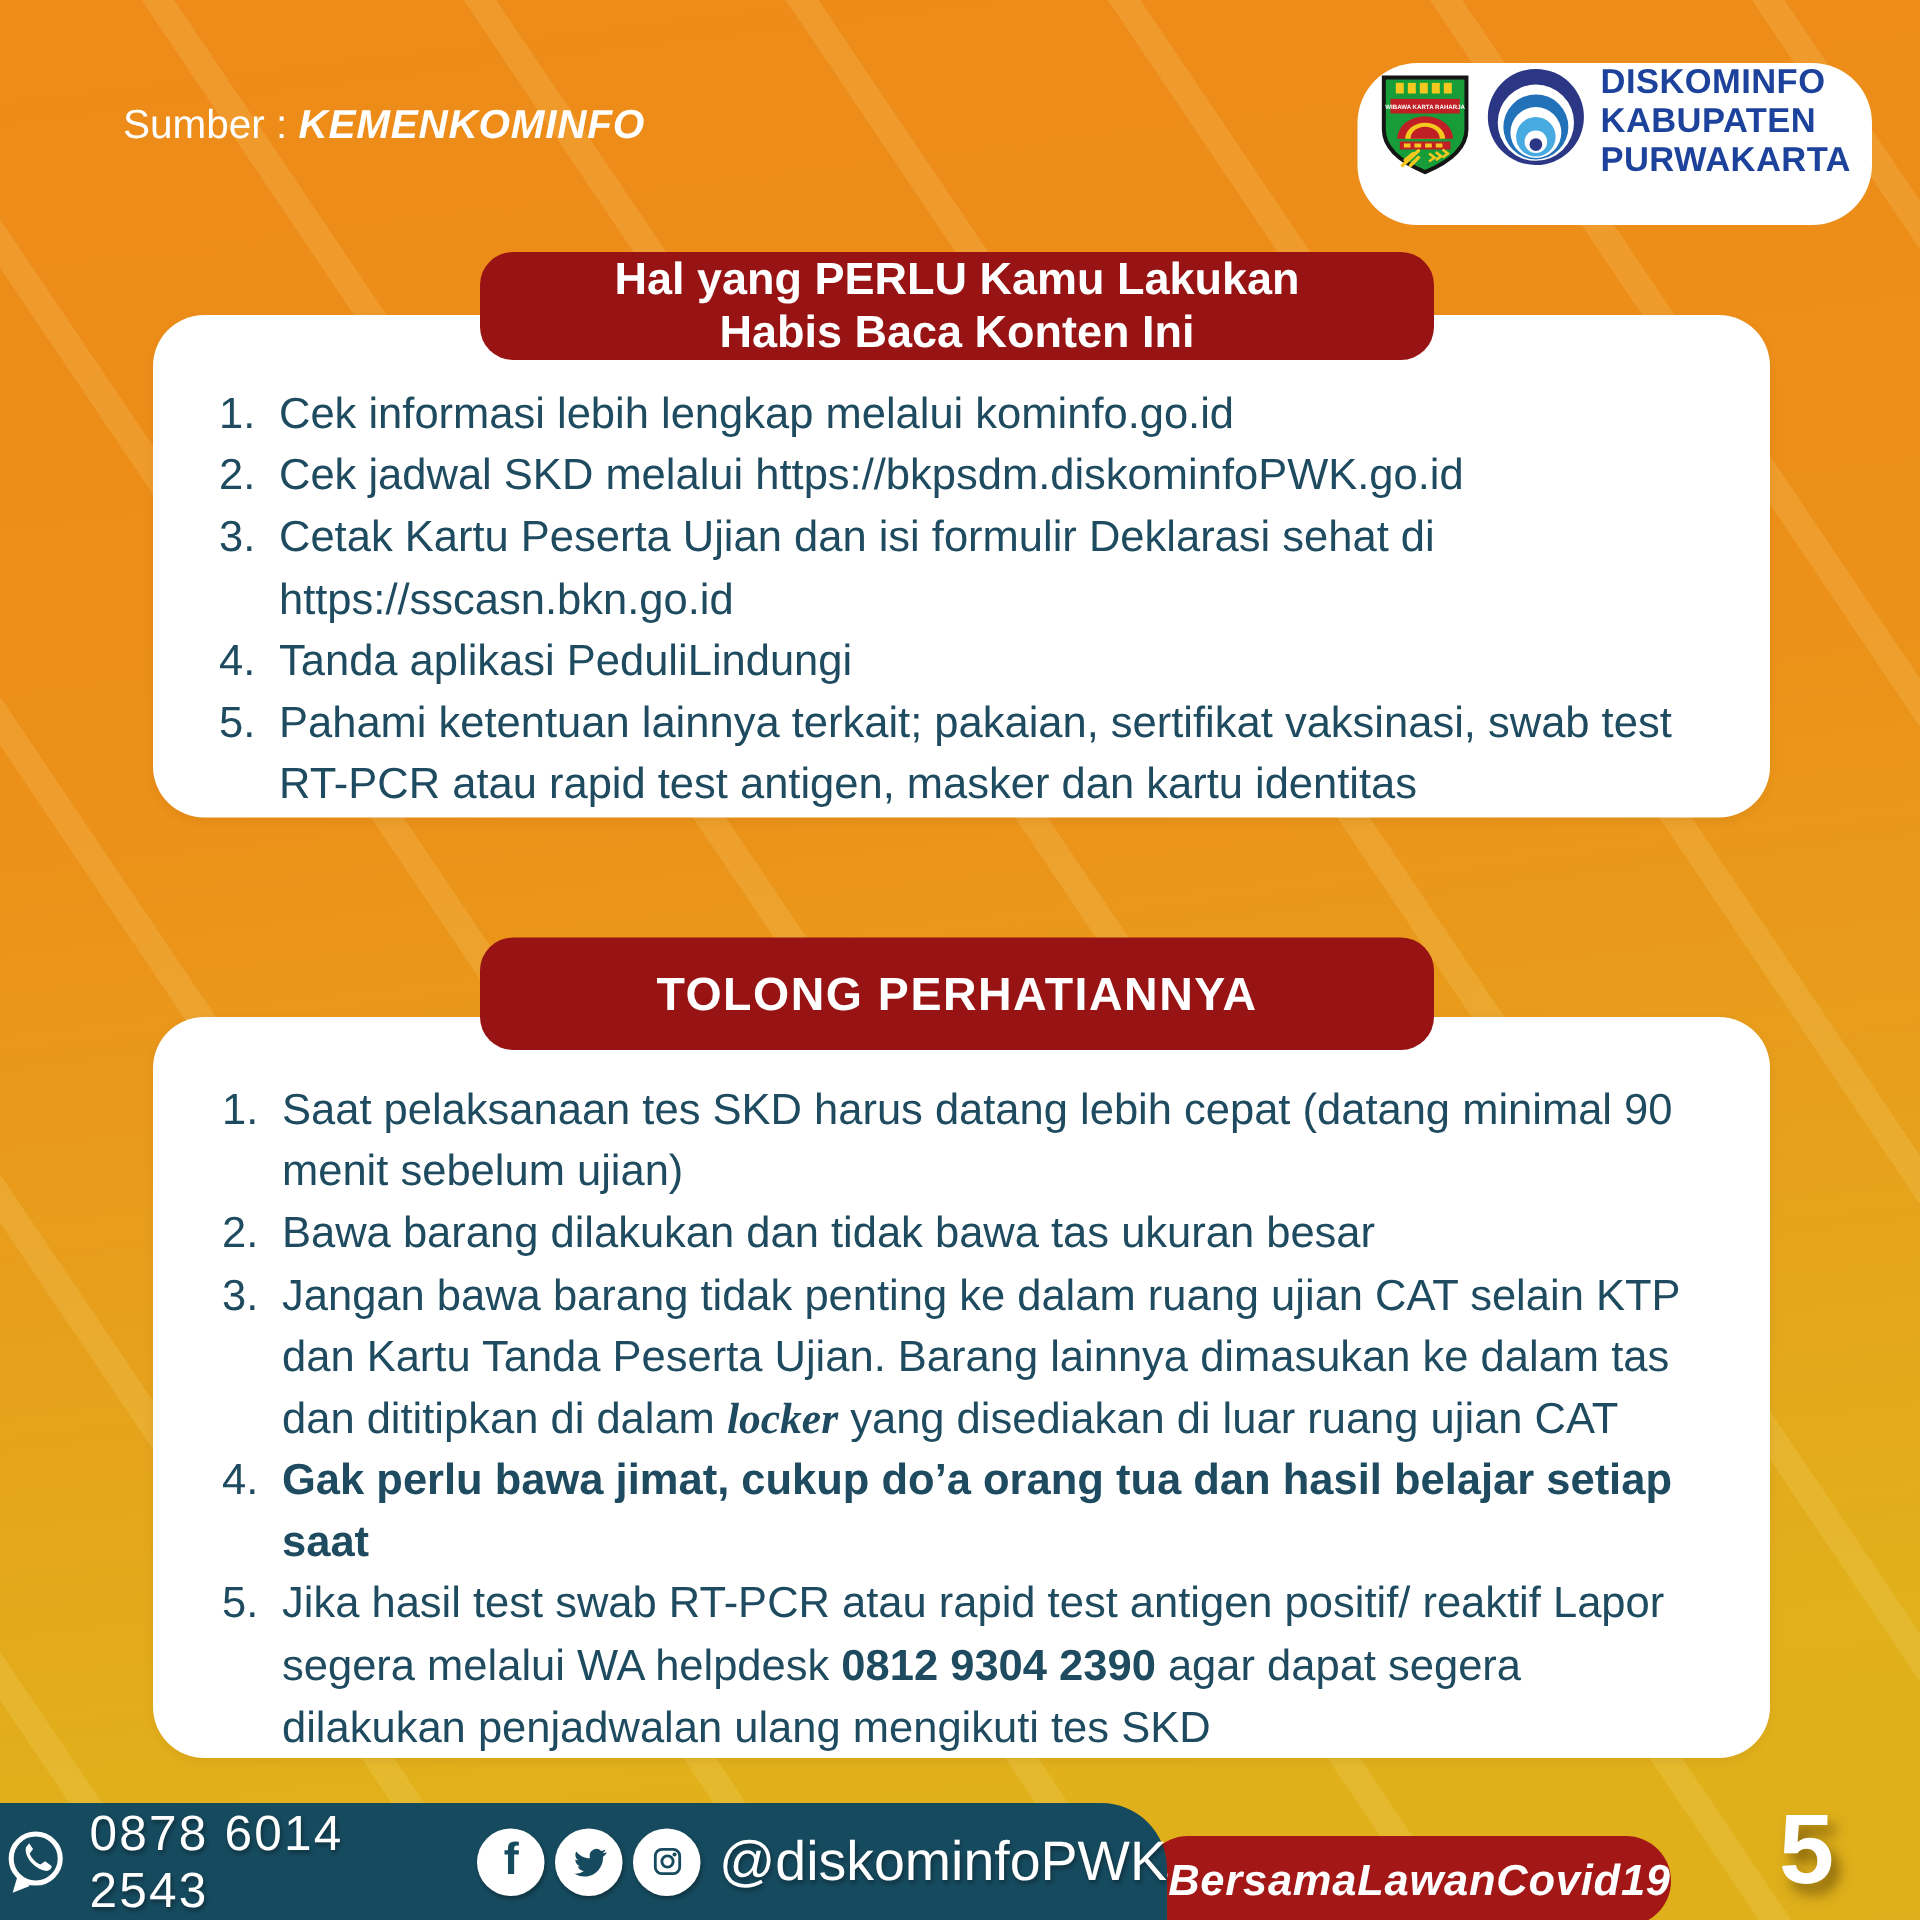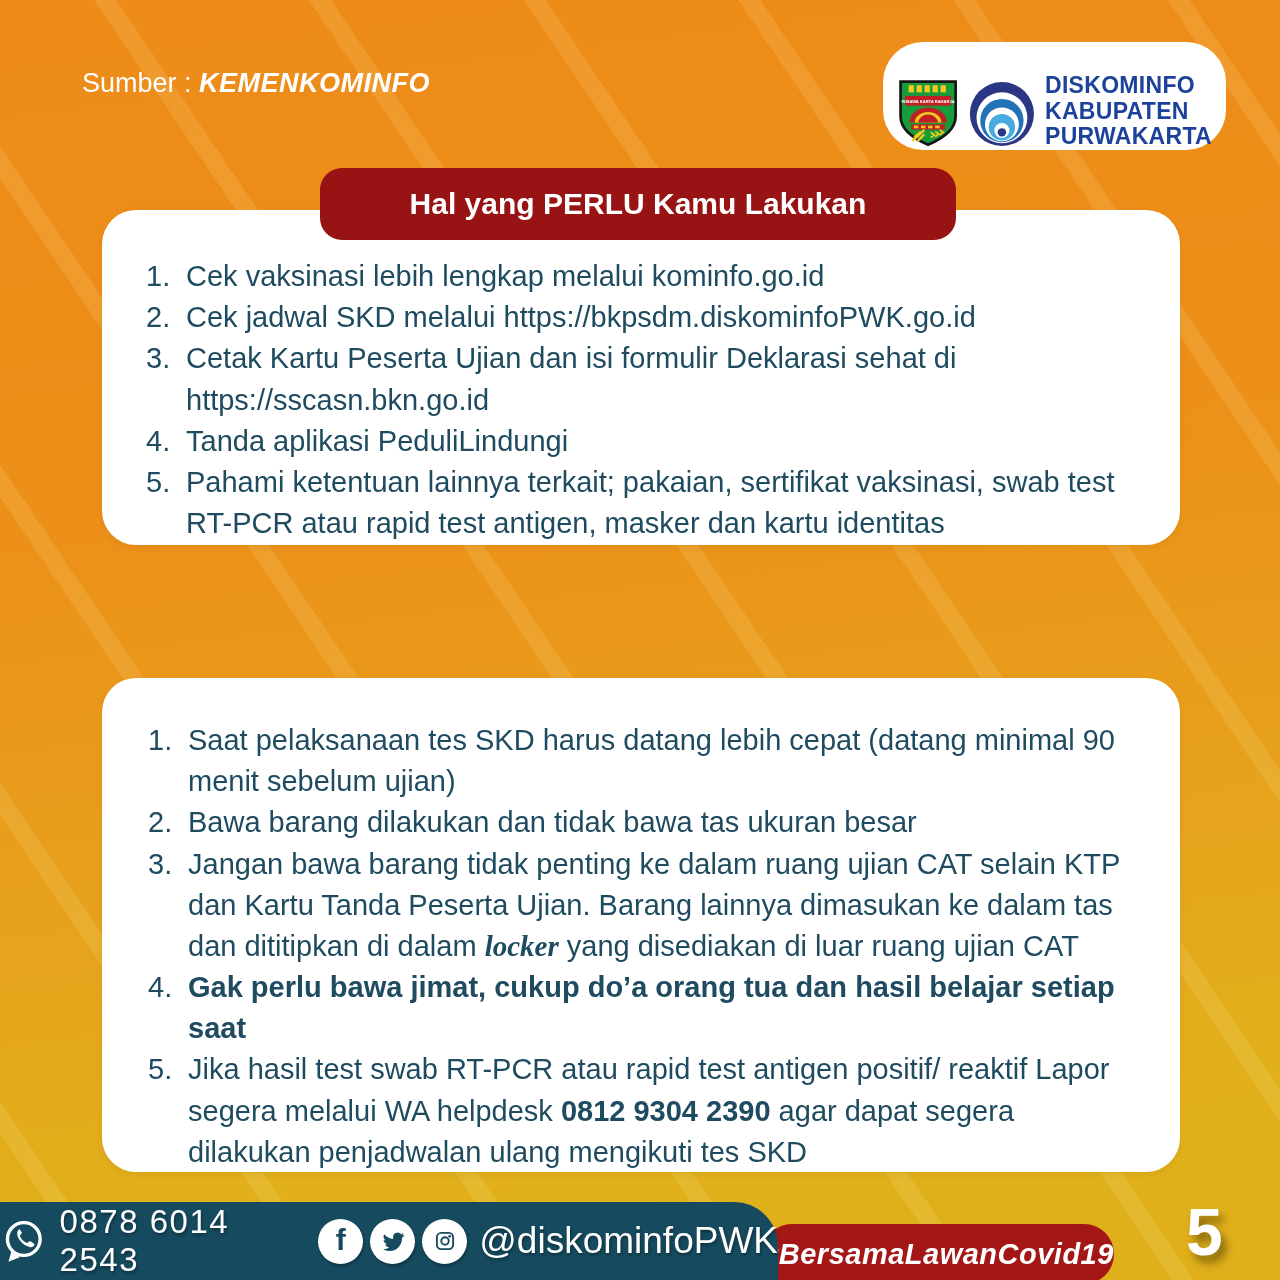--- a/index.html
+++ b/index.html
@@ -13,22 +13,22 @@
     content:"";position:absolute;inset:0;pointer-events:none;
     background:repeating-linear-gradient(56deg,
       rgba(255,240,170,0) 0 82px,
       rgba(255,238,160,0.14) 82px 100px,
       rgba(255,240,170,0) 100px 178px);
   }
   
   .source-line{position:absolute;left:82px;top:56px;color:#fff;font-size:27px;z-index:2;margin-top:12px;}
   .source-line .src-name{font-weight:bold;font-style:italic;letter-spacing:.5px;}
   .logo-pill{
-    position:absolute;left:883px;top:42px;width:343px;height:108px;background:#fff;
-    border-radius:40px;display:flex;align-items:flex-end;justify-content:center;gap:9px;
+    position:absolute;left:905px;top:42px;width:343px;height:108px;background:#fff;
+    border-radius:40px;display:flex;align-items:flex-start;justify-content:center;gap:9px;
     padding:0 14px;z-index:2;
   }
   .badge-text{line-height:1.12;color:#1c429b;font-size:23px;font-weight:600;letter-spacing:.3px;}
   .badge-text .l1{font-weight:800;}
   
   .sec-header{
     position:absolute;left:320px;width:636px;background:#981313;border-radius:22px;
     color:#fff;font-weight:bold;text-align:center;z-index:3;
     display:flex;flex-direction:column;justify-content:center;
   }
@@ -123,46 +123,50 @@
     </svg>
     <div class="badge-text">
       <div class="l1">DISKOMINFO</div>
       <div>KABUPATEN</div>
       <div>PURWAKARTA</div>
     </div>
   </div>
 
   <div class="sec-header" id="sec1-header">
     <div>Hal yang PERLU Kamu Lakukan</div>
+    <div>Habis Baca Konten Ini</div>
   </div>
   <div class="card" id="card1">
     <ol class="num-list">
         <li>
           <span class="num">1.</span>
-          <span class="itxt"><span>Cek vaksinasi lebih lengkap melalui kominfo.go.id</span></span>
+          <span class="itxt"><span>Cek informasi lebih lengkap melalui kominfo.go.id</span></span>
         </li>
         <li>
           <span class="num">2.</span>
           <span class="itxt"><span>Cek jadwal SKD melalui https://bkpsdm.diskominfoPWK.go.id</span></span>
         </li>
         <li>
           <span class="num">3.</span>
           <span class="itxt"><span>Cetak Kartu Peserta Ujian dan isi formulir Deklarasi sehat di https://sscasn.bkn.go.id</span></span>
         </li>
         <li>
           <span class="num">4.</span>
           <span class="itxt"><span>Tanda aplikasi PeduliLindungi</span></span>
         </li>
         <li>
           <span class="num">5.</span>
           <span class="itxt"><span>Pahami ketentuan lainnya terkait; pakaian, sertifikat vaksinasi, swab test RT-PCR atau rapid test antigen, masker dan kartu identitas</span></span>
         </li>
       </ol>
   </div>
 
+  <div class="sec-header" id="sec2-header">
+    <div>TOLONG PERHATIANNYA</div>
+  </div>
   <div class="card" id="card2">
     <ol class="num-list">
         <li>
           <span class="num">1.</span>
           <span class="itxt"><span>Saat pelaksanaan tes SKD harus datang lebih cepat (datang minimal 90 menit sebelum ujian)</span></span>
         </li>
         <li>
           <span class="num">2.</span>
           <span class="itxt"><span>Bawa barang dilakukan dan tidak bawa tas ukuran besar</span></span>
         </li>

